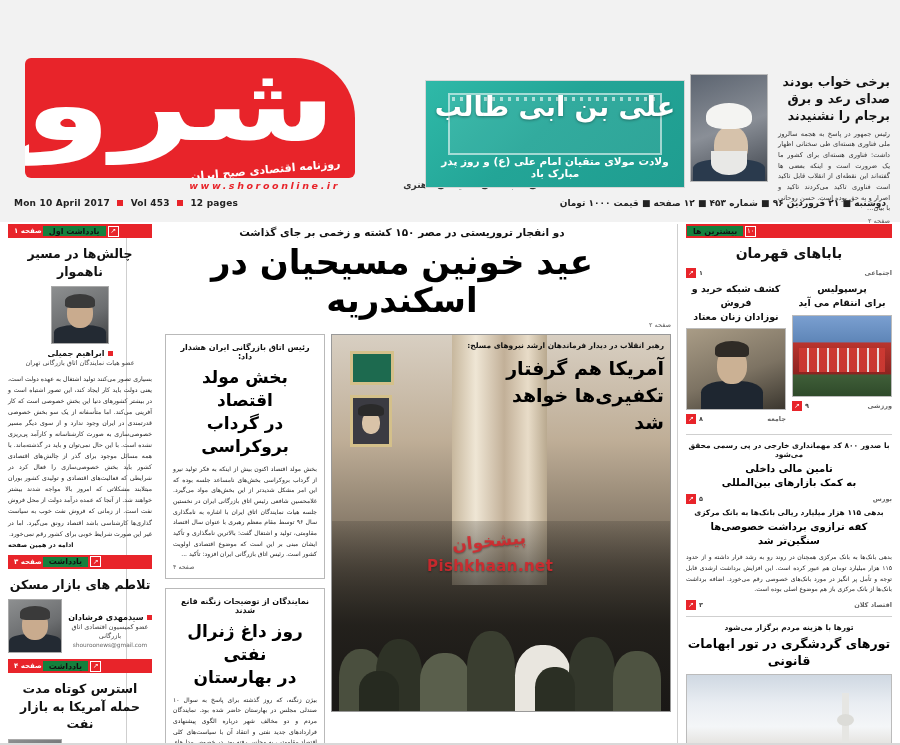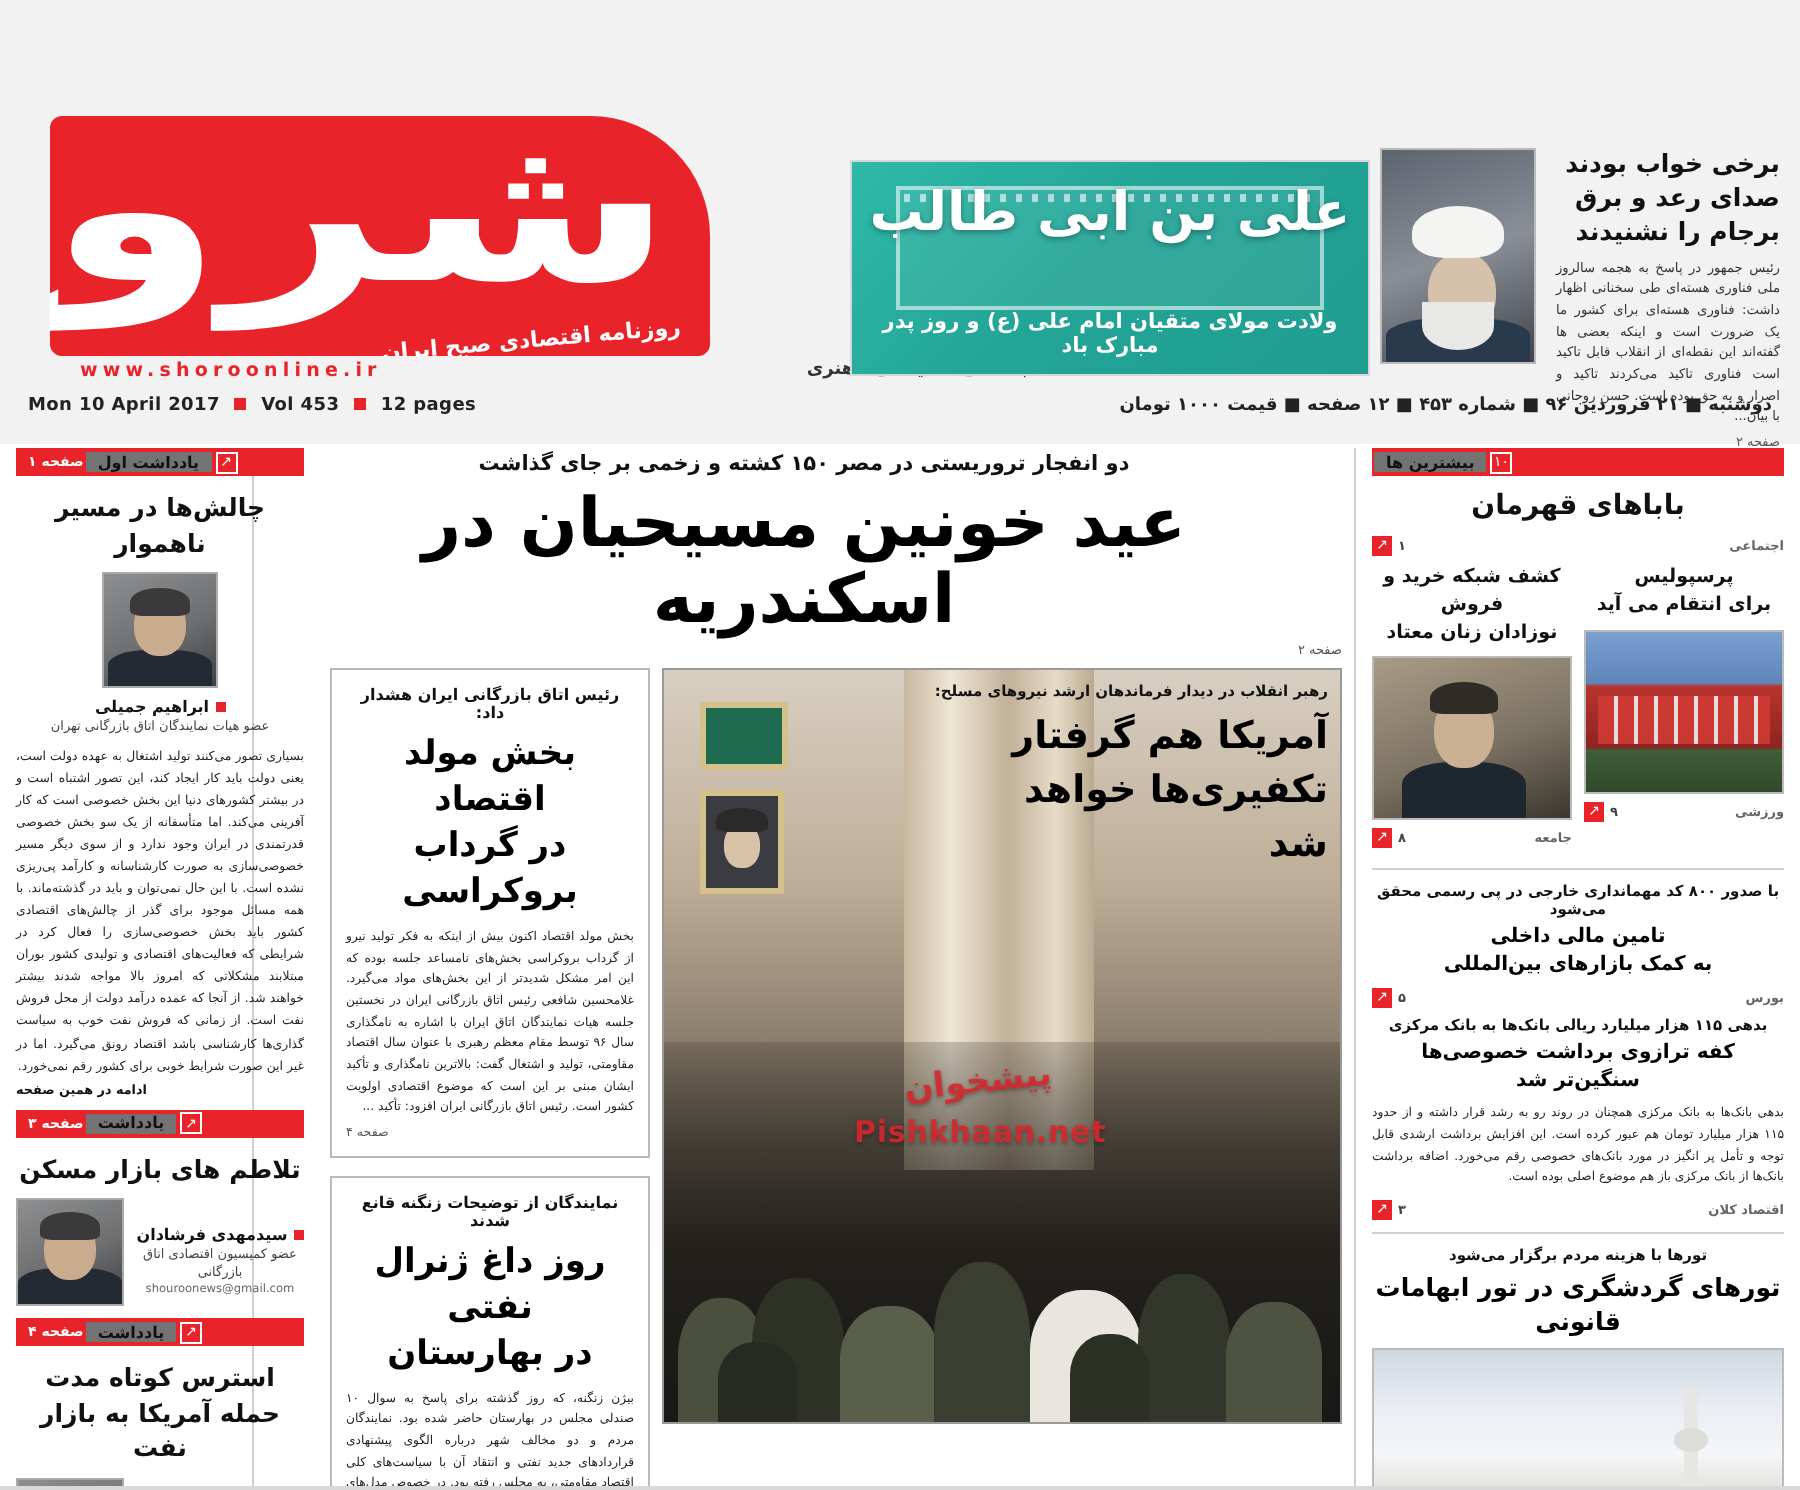--- a/index.html
+++ b/index.html
@@ -28,22 +28,22 @@
     line-height: 1; letter-spacing: -8px; white-space: nowrap;
     transform: scaleX(1.35); transform-origin: right top;
   }
   .logo-tagline {
     position: absolute; right: 14px; bottom: 8px;
     font-size: 11px; color: #ffffff; font-weight: bold;
     transform: rotate(-5deg); transform-origin: right bottom;
   }
   .logo-url {
     position: absolute; right: 560px; top: 180px; width: 300px;
-    text-align: left; color: #e8242a; font-size: 9.5px;
-    letter-spacing: 2.6px; font-weight: bold;
+    text-align: right; color: #e8242a; font-size: 9.5px;
+    letter-spacing: 2.6px; font-weight: bold; font-style: italic;
   }
   .logo-cats {
     position: absolute; right: 300px; top: 180px; width: 230px;
     text-align: center; color: #333; font-size: 9px; font-weight: bold;
   }
 
   
   .green-banner {
     position: absolute; right: 215px; top: 80px; width: 260px; height: 108px;
     background: linear-gradient(135deg, #2fb9a8 0%, #23a597 45%, #1f9d90 100%);
@@ -104,21 +104,21 @@
   .col-center { position: absolute; right: 222px; top: 0; width: 552px; height: 521px; padding: 0 6px;
     border-left: 1px solid #cfcfcf; border-right: 1px solid #cfcfcf; }
   .col-left-side { position: absolute; left: 0; top: 0; width: 160px; height: 521px; padding: 0 8px; }
 
   
   .sec-bar {
     position: relative; height: 14px; background: #e8242a; margin-bottom: 7px;
     display: flex; align-items: center; justify-content: flex-end;
   }
   .sec-label {
-    background: #737373; border: 1px solid #e8242a; height: 12px; margin-right: 1px;
+    background: #15803d; border: 1px solid #e8242a; height: 12px; margin-right: 1px;
     padding: 0 6px; font-size: 8px; font-weight: bold; color: #111;
     display: flex; align-items: center;
   }
   .sec-badge {
     width: 11px; height: 11px; background: #e8242a; color: #fff; font-size: 7px;
     display: flex; align-items: center; justify-content: center; margin-right: 2px;
     border: 1px solid #fff;
   }
   .sec-page { font-size: 7px; color: #fff; margin-left: 6px; font-weight: bold; }
 

